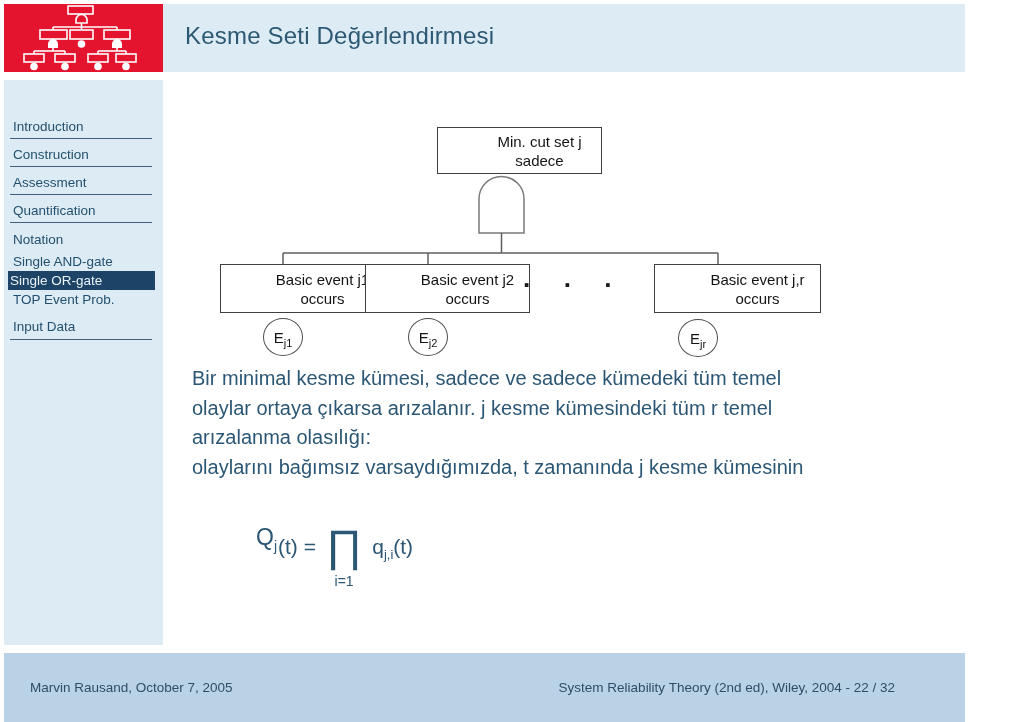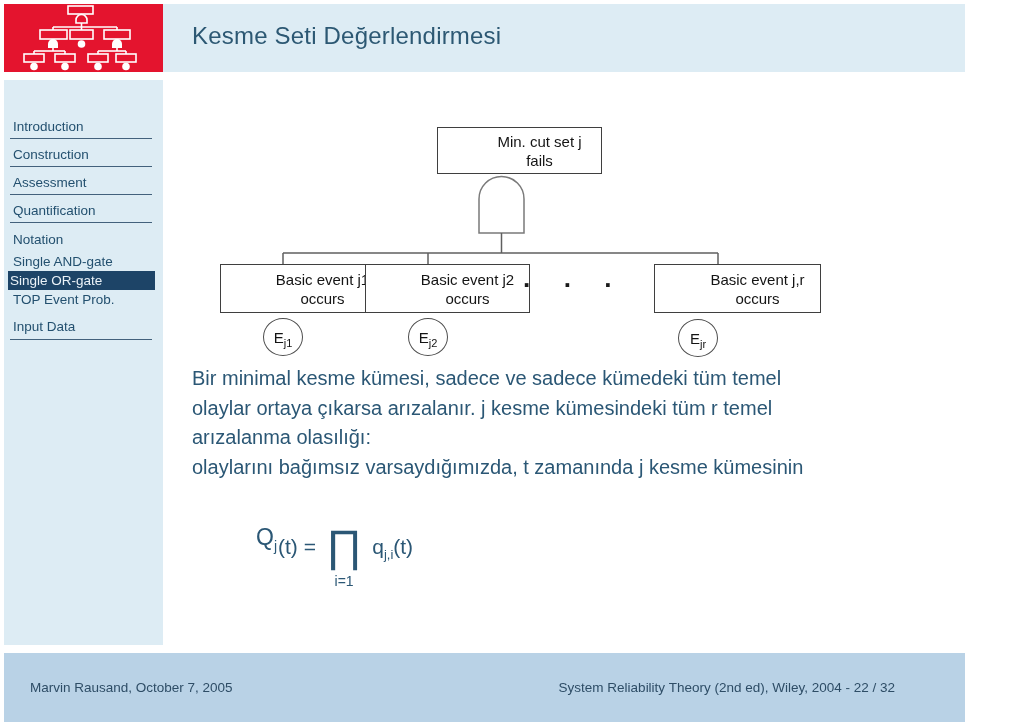--- a/index.html
+++ b/index.html
@@ -16,21 +16,21 @@
   }
   html,body{margin:0;padding:0;background:#ffffff;}
   .slide{
     position:relative;width:1024px;height:722px;background:#ffffff;
     font-family:"Liberation Sans",sans-serif;overflow:hidden;
   }
   
   .logo-box{position:absolute;left:4px;top:4px;width:159px;height:68px;background:var(--red-logo);}
   .logo-box svg{display:block;width:100%;height:100%;}
   .header-band{position:absolute;left:163px;top:4px;width:802px;height:68px;background:var(--panel-blue);}
-  .page-title{position:absolute;left:29px;top:18px;font-size:24px;color:var(--title-text);letter-spacing:.2px;text-align:center;}
+  .page-title{position:absolute;left:22px;top:18px;font-size:24px;color:var(--title-text);letter-spacing:.2px;text-align:center;}
   
   .sidebar{position:absolute;left:4px;top:80px;width:159px;height:565px;background:var(--panel-blue);}
   .nav-item{position:absolute;left:9px;font-size:13.5px;line-height:17px;color:var(--sidebar-text);white-space:nowrap;cursor:pointer;}
   .nav-rule{position:absolute;left:6px;width:142px;border-top:1px solid #42617c;height:0;}
   .nav-selected{position:absolute;left:4px;width:147px;height:19px;background:var(--selected-bg);display:flex;align-items:center;}
   .nav-selected .nav-sel-label{font-size:13.5px;color:var(--selected-text);padding-left:2px;white-space:nowrap;}
   
   .d-box{position:absolute;background:#fff;border:1.5px solid var(--box-border);
     display:flex;flex-direction:column;align-items:center;justify-content:center;
     font-size:15px;line-height:19px;color:#141414;text-align:center;padding-left:40px;}
@@ -129,21 +129,21 @@
       <line x1="501.5" y1="233" x2="501.5" y2="253"></line>
       <line x1="283" y1="253" x2="718" y2="253"></line>
       <line x1="283" y1="253" x2="283" y2="265"></line>
       <line x1="428" y1="253" x2="428" y2="265"></line>
       <line x1="718" y1="253" x2="718" y2="265"></line>
     </g>
   </svg>
 
   <div class="d-box" style="left:437px;top:127px;width:123px;height:45px;">
     <span>Min. cut set j</span>
-    <span>fails</span>
+    <span>sadece</span>
   </div>
 
   <div class="d-box" style="left:220px;top:264px;width:123px;height:47px;">
     <span>Basic event j1</span>
     <span>occurs</span>
   </div>
   <div class="d-box" style="left:365px;top:264px;width:123px;height:47px;">
     <span>Basic event j2</span>
     <span>occurs</span>
   </div>

